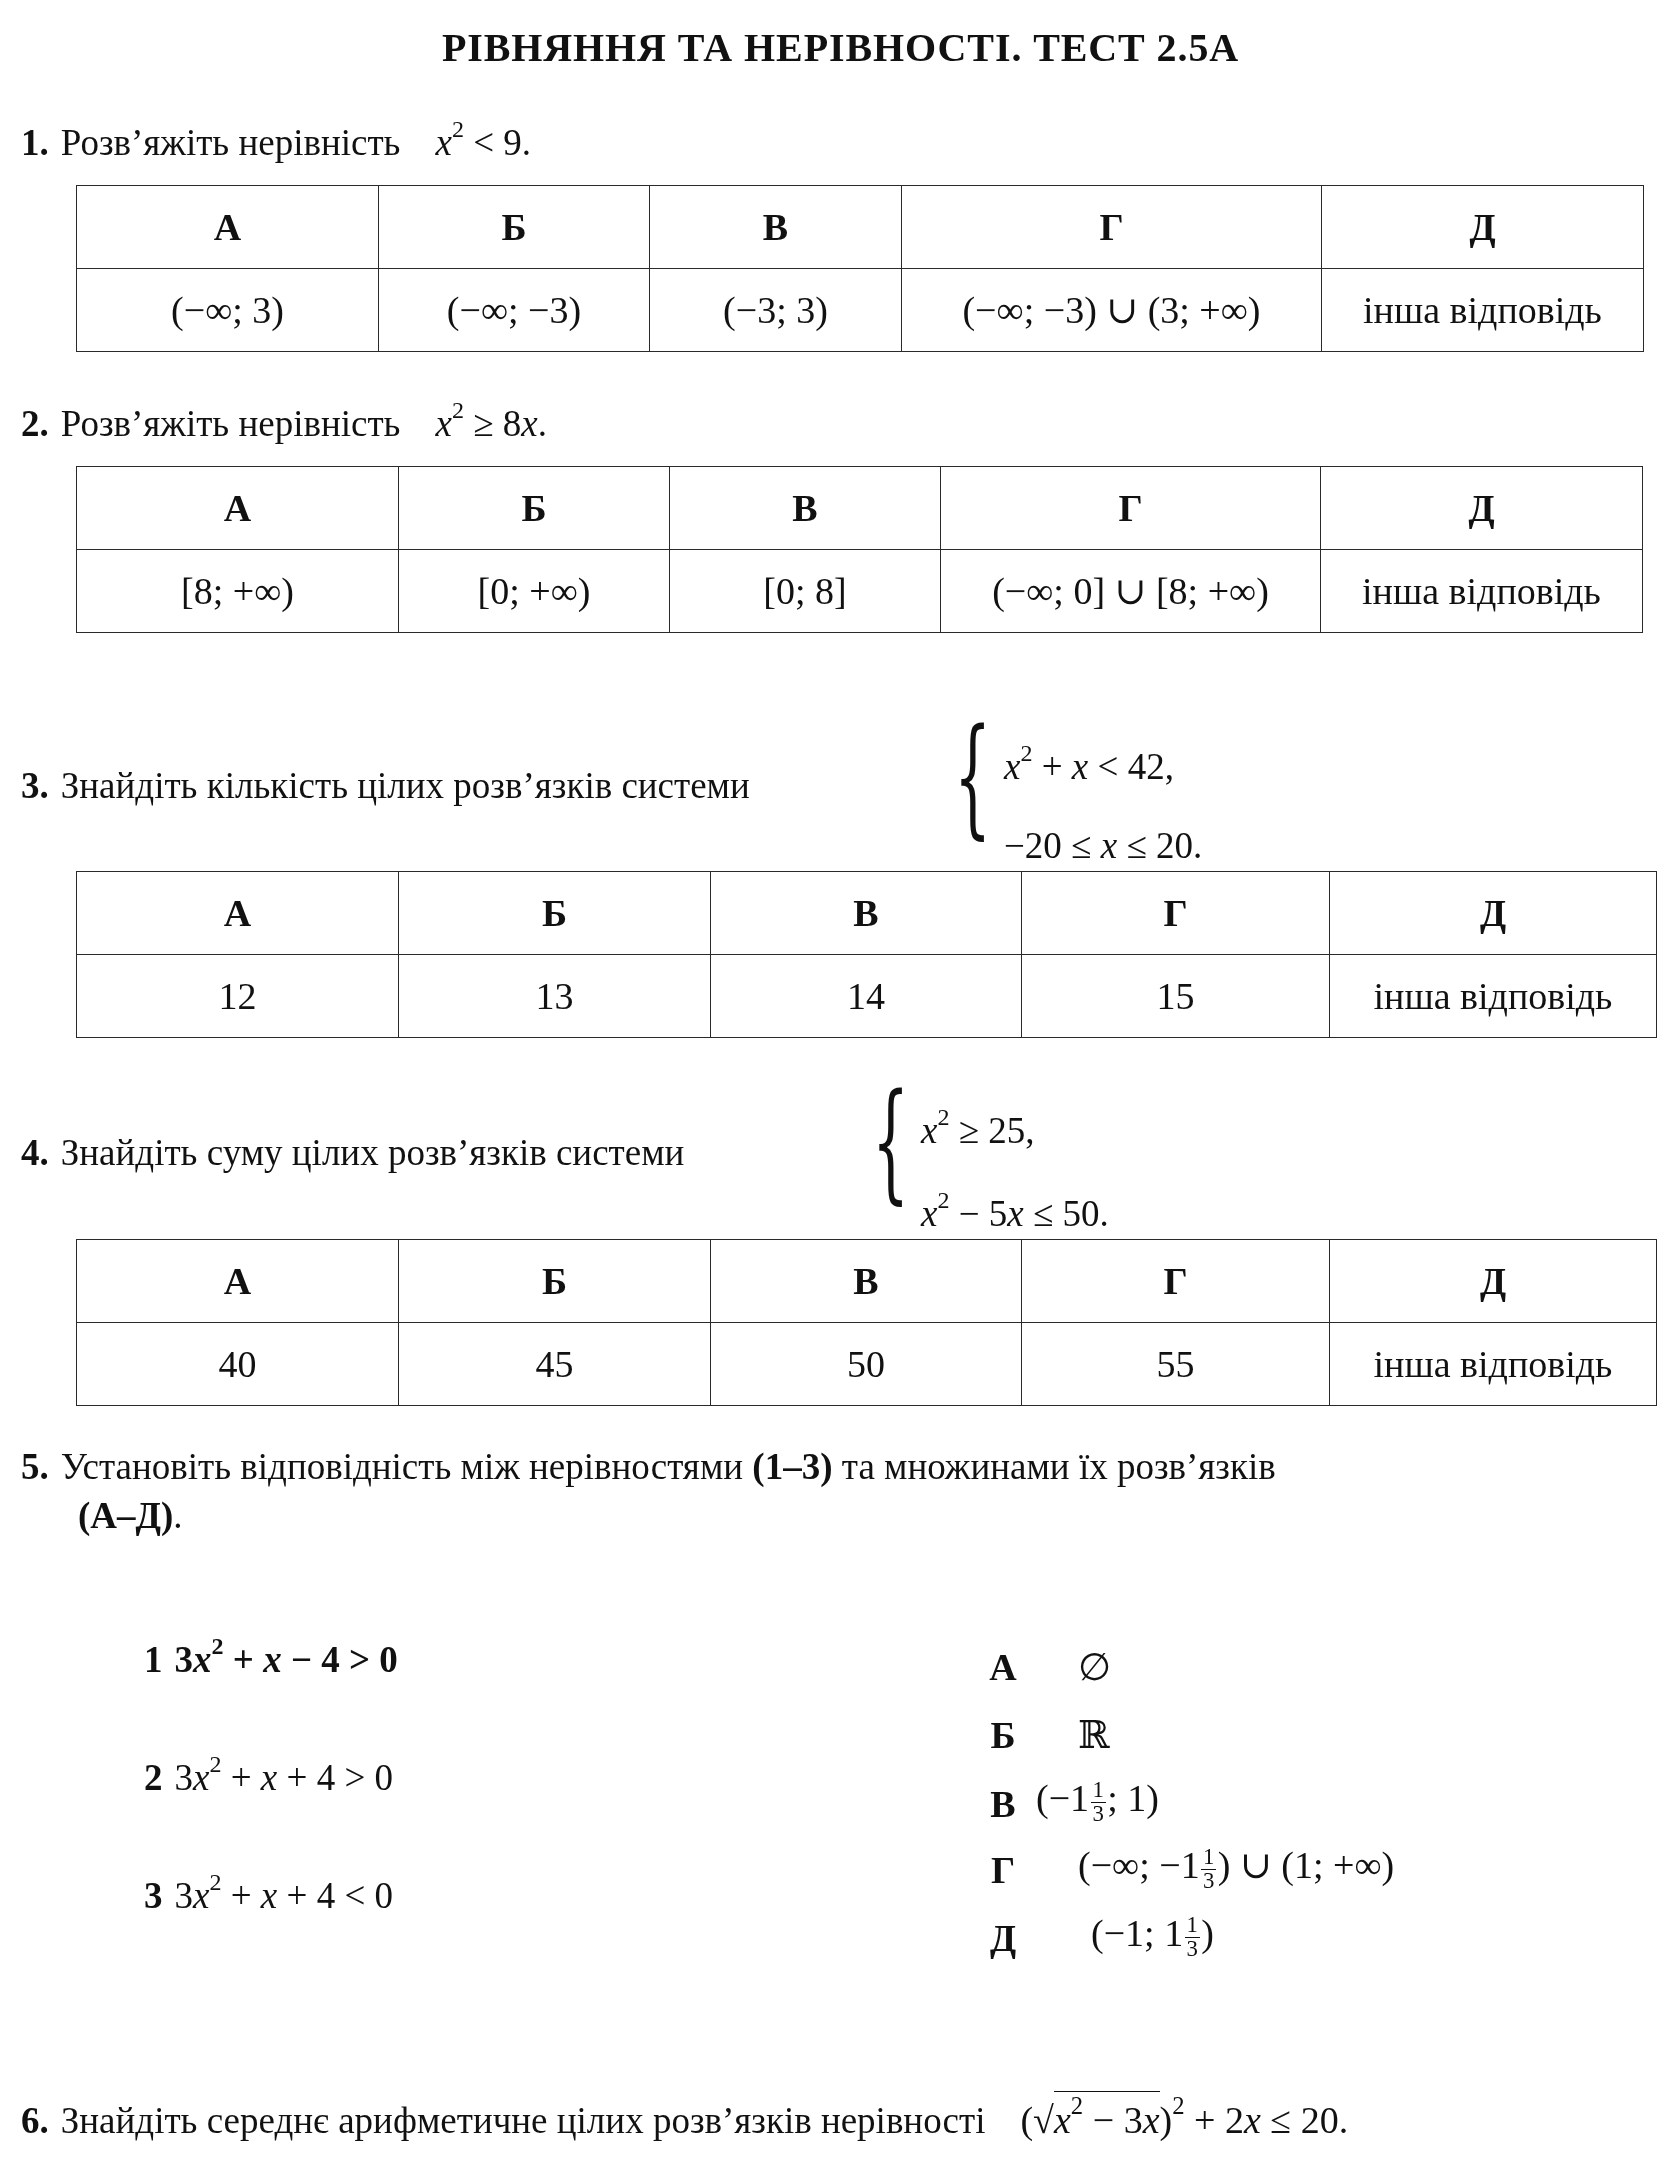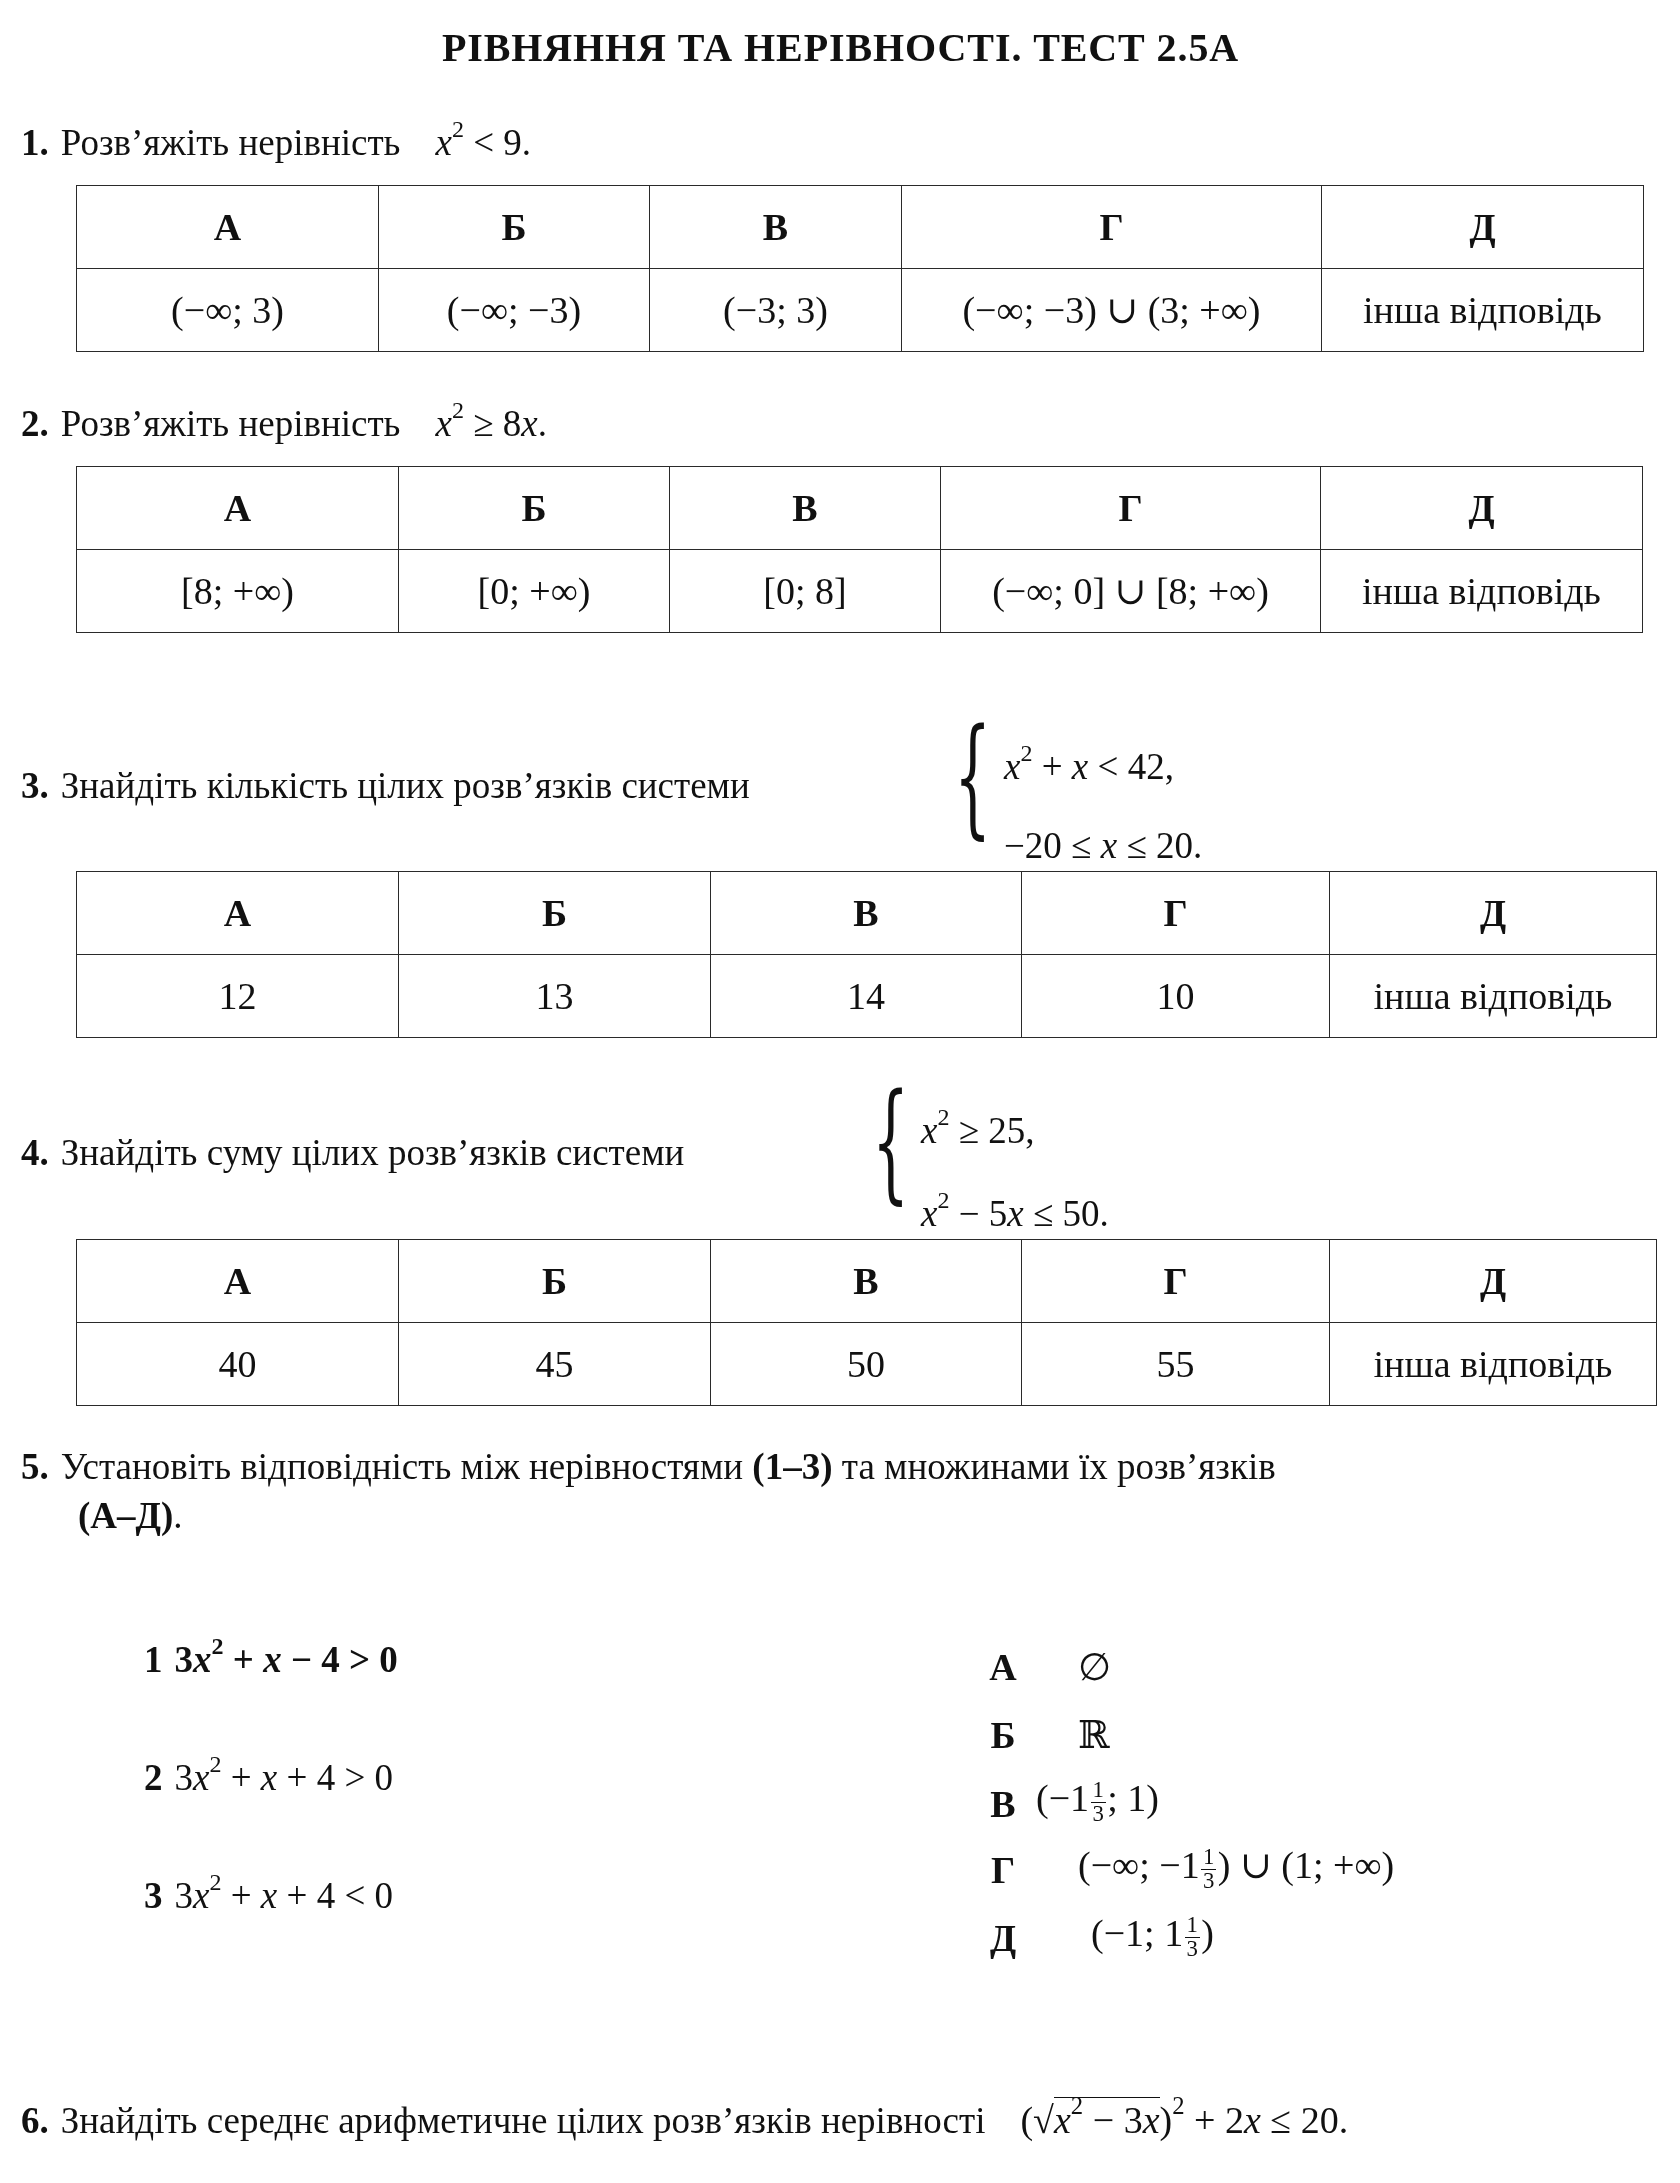--- a/index.html
+++ b/index.html
@@ -41,21 +41,21 @@
   }
   .sys { font-size: 37px; white-space: nowrap; font-family: "Liberation Serif", "DejaVu Serif", serif; margin-top: 20px; }
 
   .m-item { font-size: 37px; white-space: nowrap; font-family: "Liberation Serif", "DejaVu Serif", serif; }
   .m-item b { margin-right: 12px; }
   .opt-letter { font-weight: bold; font-size: 38px; font-family: "Liberation Serif", "DejaVu Serif", serif; width: 52px; text-align: center; }
   .opt-val { font-size: 38px; white-space: nowrap; font-family: "Liberation Serif", "DejaVu Serif", serif; }
   .frac { display: inline-block; vertical-align: middle; text-align: center; font-size: 0.6em; line-height: 1; margin: 0 1.7px; }
   .frac .n { display: block; border-bottom: 1.7px solid #111; padding: 0 1.7px; }
   .frac .d { display: block; }
-  .sqrt-bar { border-top: 1.7px solid #111; padding-top: 1px; }
+  .sqrt-bar { border-top: 1.7px solid #111; padding-top: 7px; }
 </style>
 </head>
 <body>
 
 <div class="abs title">РІВНЯННЯ ТА НЕРІВНОСТІ. ТЕСТ 2.5А</div>
 
 <div class="abs q" style="top:124px;">
   <span class="num">1.</span><span>Розв’яжіть нерівність</span><span class="gap"></span><span class="math"><i>x</i><sup>2</sup> &lt; 9.</span>
 </div>
 <table class="ans" style="left:76px; top:185px; width:1566px;">
@@ -132,21 +132,21 @@
     <td>А</td>
     <td>Б</td>
     <td>В</td>
     <td>Г</td>
     <td>Д</td>
   </tr>
   <tr class="vals">
     <td>12</td>
     <td>13</td>
     <td>14</td>
-    <td>10</td>
+    <td>15</td>
     <td>інша відповідь</td>
   </tr>
 </tbody>
   </table>
 
 <div class="abs q" style="top:1134px;">
   <span class="num">4.</span><span>Знайдіть суму цілих розв’язків системи</span>
 </div>
 <div class="abs brace" style="left:872px; top:1076px;">{</div>
 <div class="abs sys" style="left:921px; top:1089px;"><span class="math"><i>x</i><sup>2</sup> ≥ 25,</span></div>

